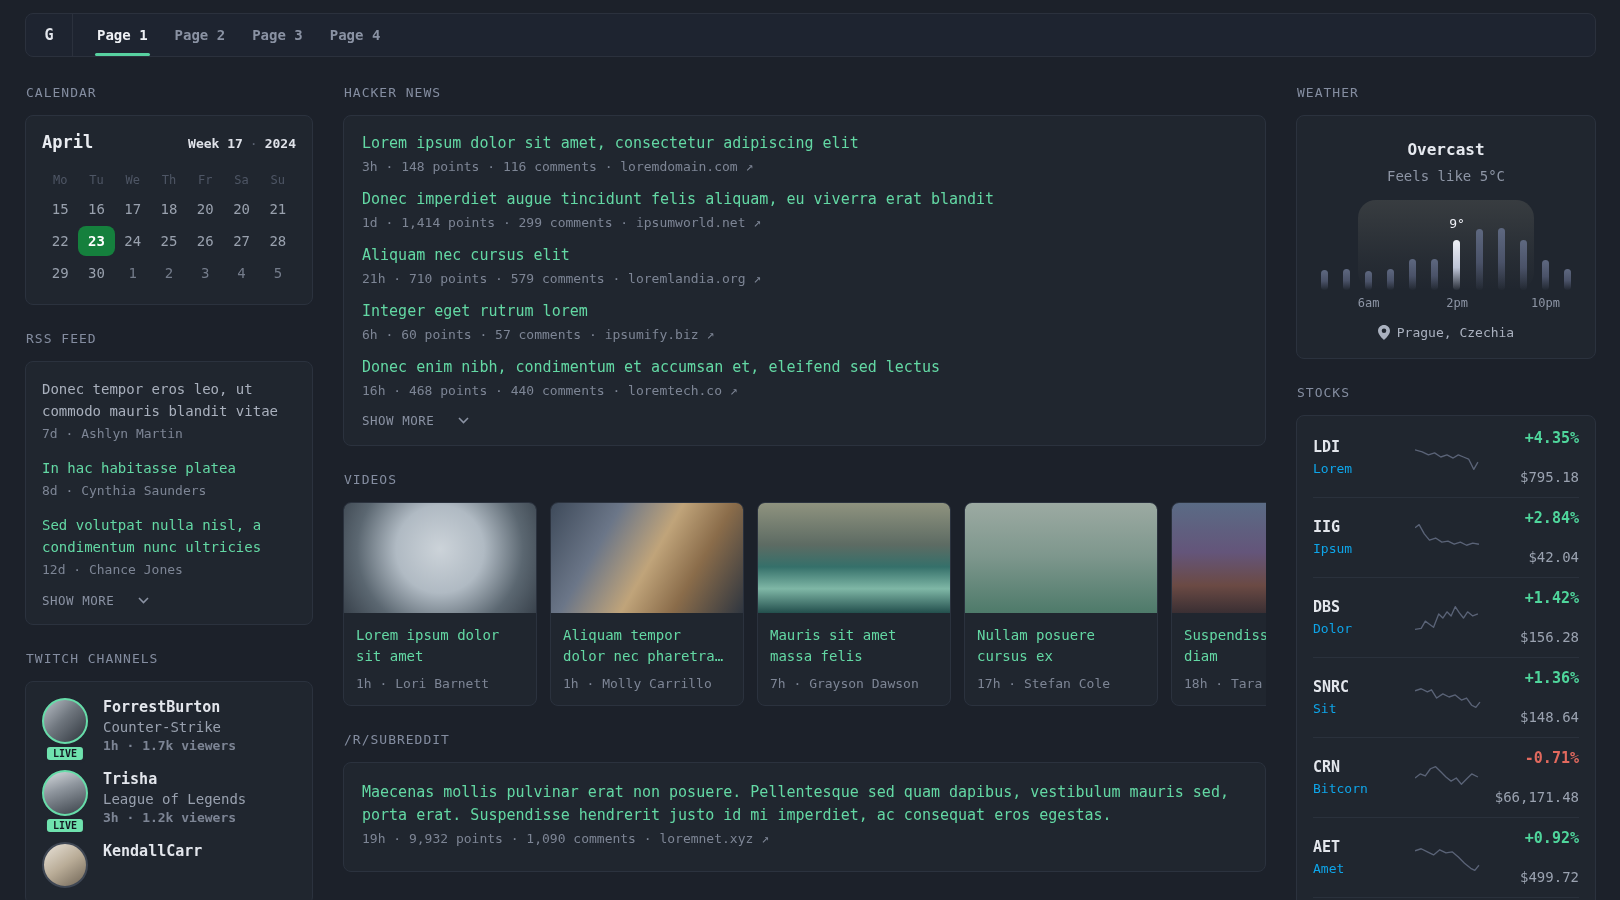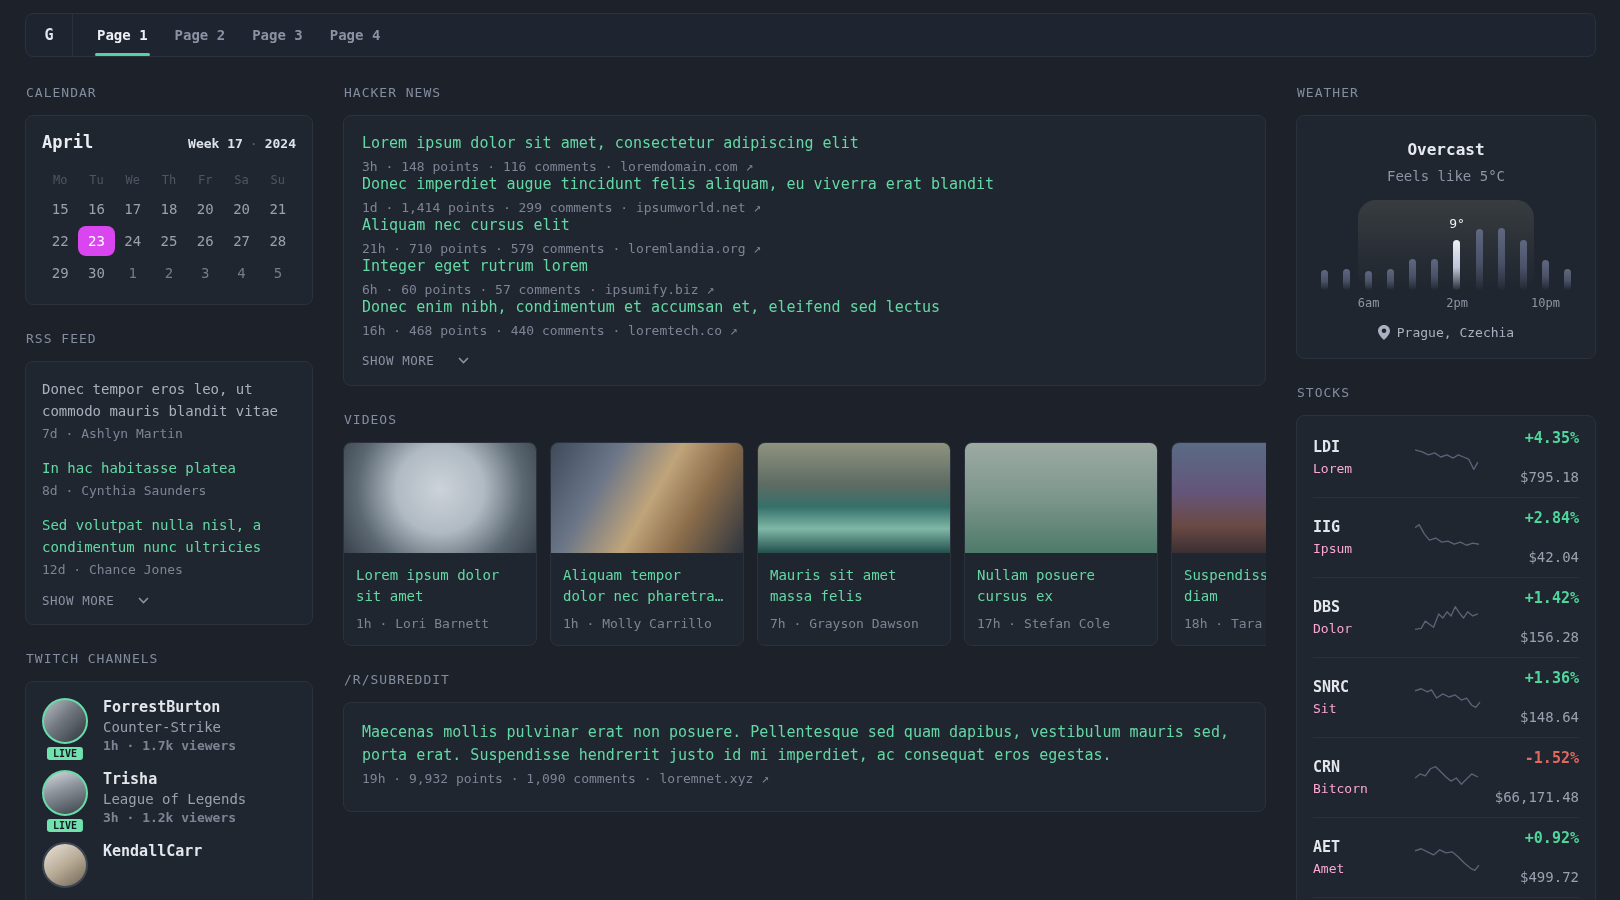--- a/index.html
+++ b/index.html
@@ -49,21 +49,21 @@
   
   .cal-card { padding:16px; }
   .cal-head { display:flex; justify-content:space-between; align-items:baseline; }
   .cal-month { font-size:17px; font-weight:bold; color:#e9ecf1; }
   .cal-week { font-size:13px; font-weight:bold; color:#dfe2e9; display:flex; gap:7px; align-items:center; }
   .cal-dot { color:#5a6272; font-weight:normal; }
   .cal-grid { display:grid; grid-template-columns:repeat(7,1fr); row-gap:2px; margin-top:16px; text-align:center; }
   .cal-wd { font-size:12px; color:#4e5665; height:24px; line-height:24px; }
   .cal-day { font-size:14px; color:#99a1ae; height:30px; line-height:30px; border-radius:8px; }
   .cal-day.dim { color:#747c8b; }
-  .cal-day.current { background:#d946ef; color:#ffffff; font-weight:normal; }
+  .cal-day.current { background:#15803d; color:#ffffff; font-weight:bold; }
 
   
   .feed-card { padding:16px; }
   .feed-item + .feed-item { margin-top:16px; }
   .link-title { font-size:14px; line-height:22px; color:#63d8a4; cursor:pointer; }
   .link-title.muted { color:#a9b0bd; }
   .meta { font-size:13px; color:#7d8595; margin-top:4px; }
   .show-more {
     margin-top:16px; font-size:12.5px; letter-spacing:0.5px; color:#8a92a3;
     display:flex; align-items:center; gap:24px; cursor:pointer;
@@ -81,21 +81,21 @@
     position:absolute; left:50%; transform:translateX(-50%); bottom:-10px;
     background:#6fe2ae; color:#141922; font-size:10px; font-weight:bold;
     padding:1px 6px; border-radius:6px; border:3px solid #20262f;
   }
   .tw-name { font-size:15px; font-weight:bold; color:#e3e6ec; }
   .tw-game { font-size:14px; color:#99a1af; margin-top:3px; }
   .tw-meta { font-size:13px; color:#7d8595; margin-top:3px;font-weight:bold; }
 
   
   .hn-card { padding:17px 18px; }
-  .hn-item + .hn-item { }
+  .hn-item + .hn-item { margin-top:15px; }
   .hn-title { font-size:15px; line-height:21px; color:#63d8a4; cursor:pointer; }
   .hn-meta { font-size:13px; color:#7d8595; margin-top:5px; }
   .hn-card .show-more { margin-top:15px; }
   .sub-card { padding:18px; min-height:110px; }
   .sub-title { font-size:15px; line-height:23px; color:#63d8a4; cursor:pointer; }
 
   
   .video-row { display:flex; gap:13px; overflow:hidden; }
   .video-card { width:194px; flex:none; background:#20262f; border:1px solid #2b323e; border-radius:8px; cursor:pointer; }
   .video-thumb { height:110px; border-radius:7px 7px 0 0; }
@@ -118,21 +118,21 @@
   .w-xlabels { position:relative; width:270px; height:15px; margin:6px auto 0 auto; }
   .w-xlabel { position:absolute; transform:translateX(-50%); font-size:12px; color:#8d95a5; white-space:nowrap; }
   .w-loc { margin-top:14px; display:flex; justify-content:center; align-items:center; gap:7px; font-size:13px; color:#aab1bf; }
 
   
   .stocks-card { padding:2px 16px; }
   .stock-row { display:flex; align-items:center; padding:11px 0 12px 0; }
   .stock-row + .stock-row { border-top:1px solid #2a313c; }
   .stock-left { width:96px; flex:none; }
   .stock-sym { font-size:15px; font-weight:bold; color:#e3e6ec; }
-  .stock-name { font-size:13px; color:#f9a8d4; margin-top:5px; min-height:15px; }
+  .stock-name { font-size:13px; color:#0ea5e9; margin-top:5px; min-height:15px; }
   .stock-spark { flex:1; display:flex; justify-content:center; align-items:center; }
   .stock-right { text-align:right; min-width:92px; }
   .stock-chg { font-size:15px; font-weight:bold; color:#4fd69c; }
   .stock-chg.neg { color:#e2695e; }
   .stock-price { font-size:14px; color:#9aa2b0; margin-top:22px; min-height:16px; }
 </style>
 </head>
 <body>
 
 <div class="page">
@@ -445,21 +445,21 @@
               <div class="stock-left">
                 <div class="stock-sym">CRN</div>
                 <div class="stock-name">Bitcorn</div>
               </div>
               <div class="stock-spark">
                 <svg width="66" height="30" viewBox="0 0 64 28">
                   <polyline points="0,15 5,11 10,13 15,6 20,4 25,9 30,14 35,18 40,15 45,21 50,16 55,11 61,14" fill="none" stroke="#5a6377" stroke-width="1.3" stroke-linejoin="round"></polyline>
                 </svg>
               </div>
               <div class="stock-right">
-                <div class="stock-chg neg">-1.52%</div>
+                <div class="stock-chg neg">-0.71%</div>
                 <div class="stock-price">$66,171.48</div>
               </div>
             </div>
             <div class="stock-row">
               <div class="stock-left">
                 <div class="stock-sym">AET</div>
                 <div class="stock-name">Amet</div>
               </div>
               <div class="stock-spark">
                 <svg width="66" height="30" viewBox="0 0 64 28">

